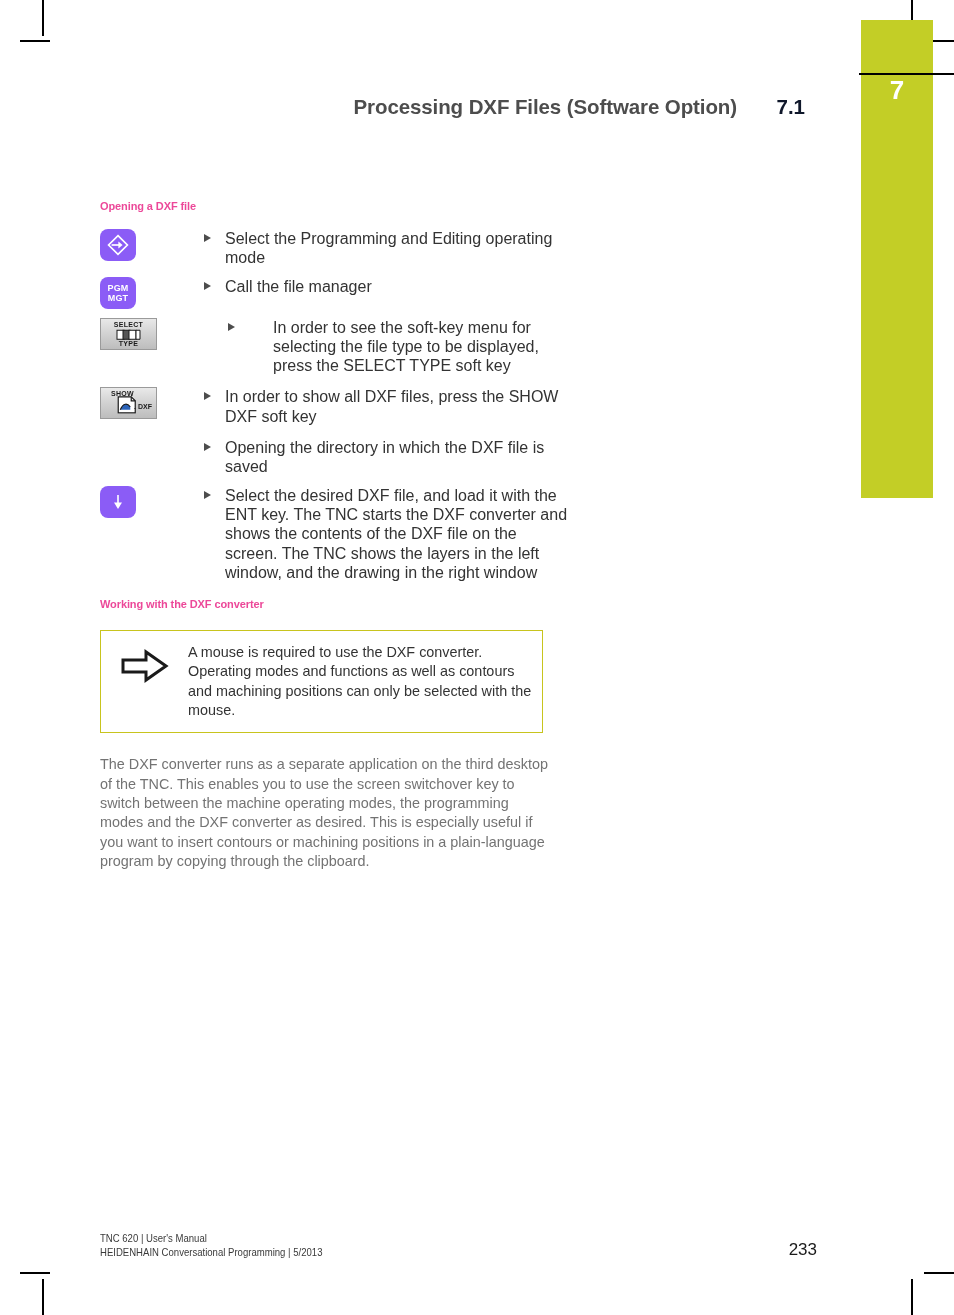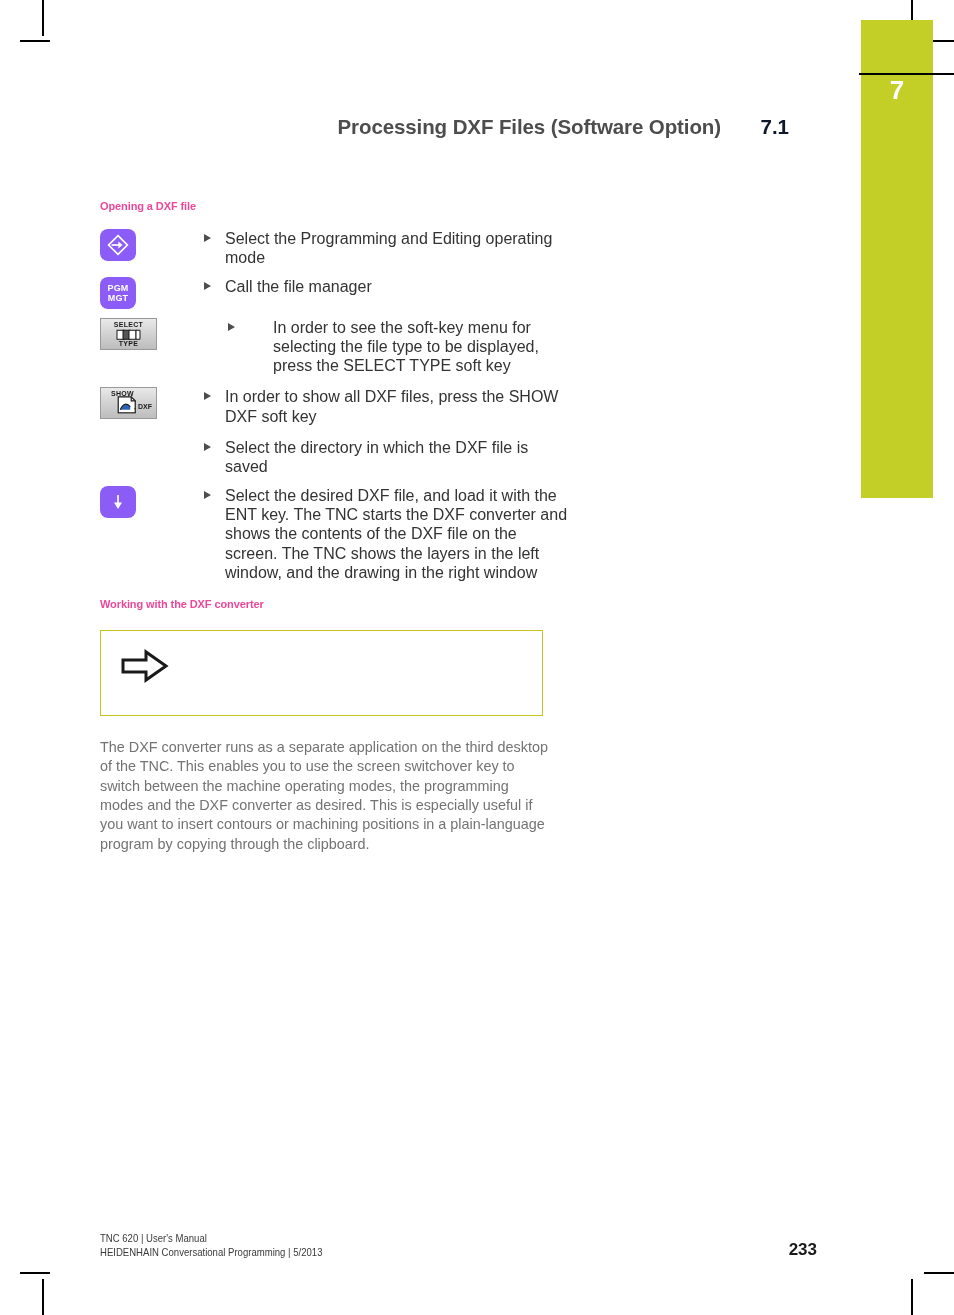--- a/index.html
+++ b/index.html
@@ -41,25 +41,24 @@
     text-align: center;
     color: #ffffff;
     font-size: 26px;
     font-weight: bold;
     letter-spacing: 0px;
   }
 
   
   #header {
     position: absolute;
-    left: 84px;
+    left: 100px;
     top: 95px;
     width: 735px;
     height: 36px;
-    margin-top: 20px;
   }
   #header .h-title {
     position: absolute;
     right: 98px;
     top: 0;
     color: #4d4d4d;
     font-size: 20.5px;
     font-weight: bold;
     white-space: nowrap;
     letter-spacing: -0.1px;
@@ -239,21 +238,21 @@
     color: #3a3a3a;
     transform: scaleX(0.92);
     transform-origin: left top;
     white-space: nowrap;
   }
   #footer .f-page {
     position: absolute;
     right: 18px;
     top: 8px;
     font-size: 17px;
-    font-weight: bold;
+    font-weight: normal;
     color: #1a1a1a;
   }
 </style>
 </head>
 <body>
 
 <div id="page">
 
   <div class="crop crop-v" style="left:42px; top:0px;"></div>
   <div class="crop crop-h" style="left:20px; top:40px;"></div>
@@ -347,21 +346,21 @@
             <span class="bullet"></span>
           </div>
         <div class="step-text">In order to show all DXF files, press the SHOW DXF soft key</div>
       </div>
 
       <div class="step-row" style="margin-top:12px;">
         <div class="key-cell"></div>
         <div class="bullet-cell">
             <span class="bullet"></span>
           </div>
-        <div class="step-text">Select the directory in which the DXF file is saved</div>
+        <div class="step-text">Opening the directory in which the DXF file is saved</div>
       </div>
 
       <div class="step-row" style="margin-top:9px;">
         <div class="key-cell">
           <div class="hardkey">
             <svg width="16" height="20" viewBox="0 0 16 20">
               <path d="M8,3 V11" stroke="#ffffff" stroke-width="1.6" fill="none"></path>
               <polygon points="4,10.5 12,10.5 8,17" fill="#ffffff"></polygon>
             </svg>
           </div>
@@ -375,20 +374,21 @@
     </div>
 
     <h2 class="section-heading" style="margin-top:16px;">Working with the DXF converter</h2>
 
     <div class="note-box">
       <div class="note-icon-cell">
         <svg width="48" height="34" viewBox="0 0 48 34">
           <polygon points="2,11 25,11 25,3 45,17 25,31 25,23 2,23" fill="#ffffff" stroke="#1a1a1a" stroke-width="3" stroke-linejoin="miter"></polygon>
         </svg>
       </div>
+      <div class="note-text">A mouse is required to use the DXF converter. Operating modes and functions as well as contours and machining positions can only be selected with the mouse.</div>
     </div>
 
     <div class="body-para">The DXF converter runs as a separate application on the third desktop of the TNC. This enables you to use the screen switchover key to switch between the machine operating modes, the programming modes and the DXF converter as desired. This is especially useful if you want to insert contours or machining positions in a plain-language program by copying through the clipboard.</div>
 
   </div>
 
   <div id="footer">
     <div class="f-lines">
       <div>TNC 620 | User's Manual</div>
       <div>HEIDENHAIN Conversational Programming | 5/2013</div>

